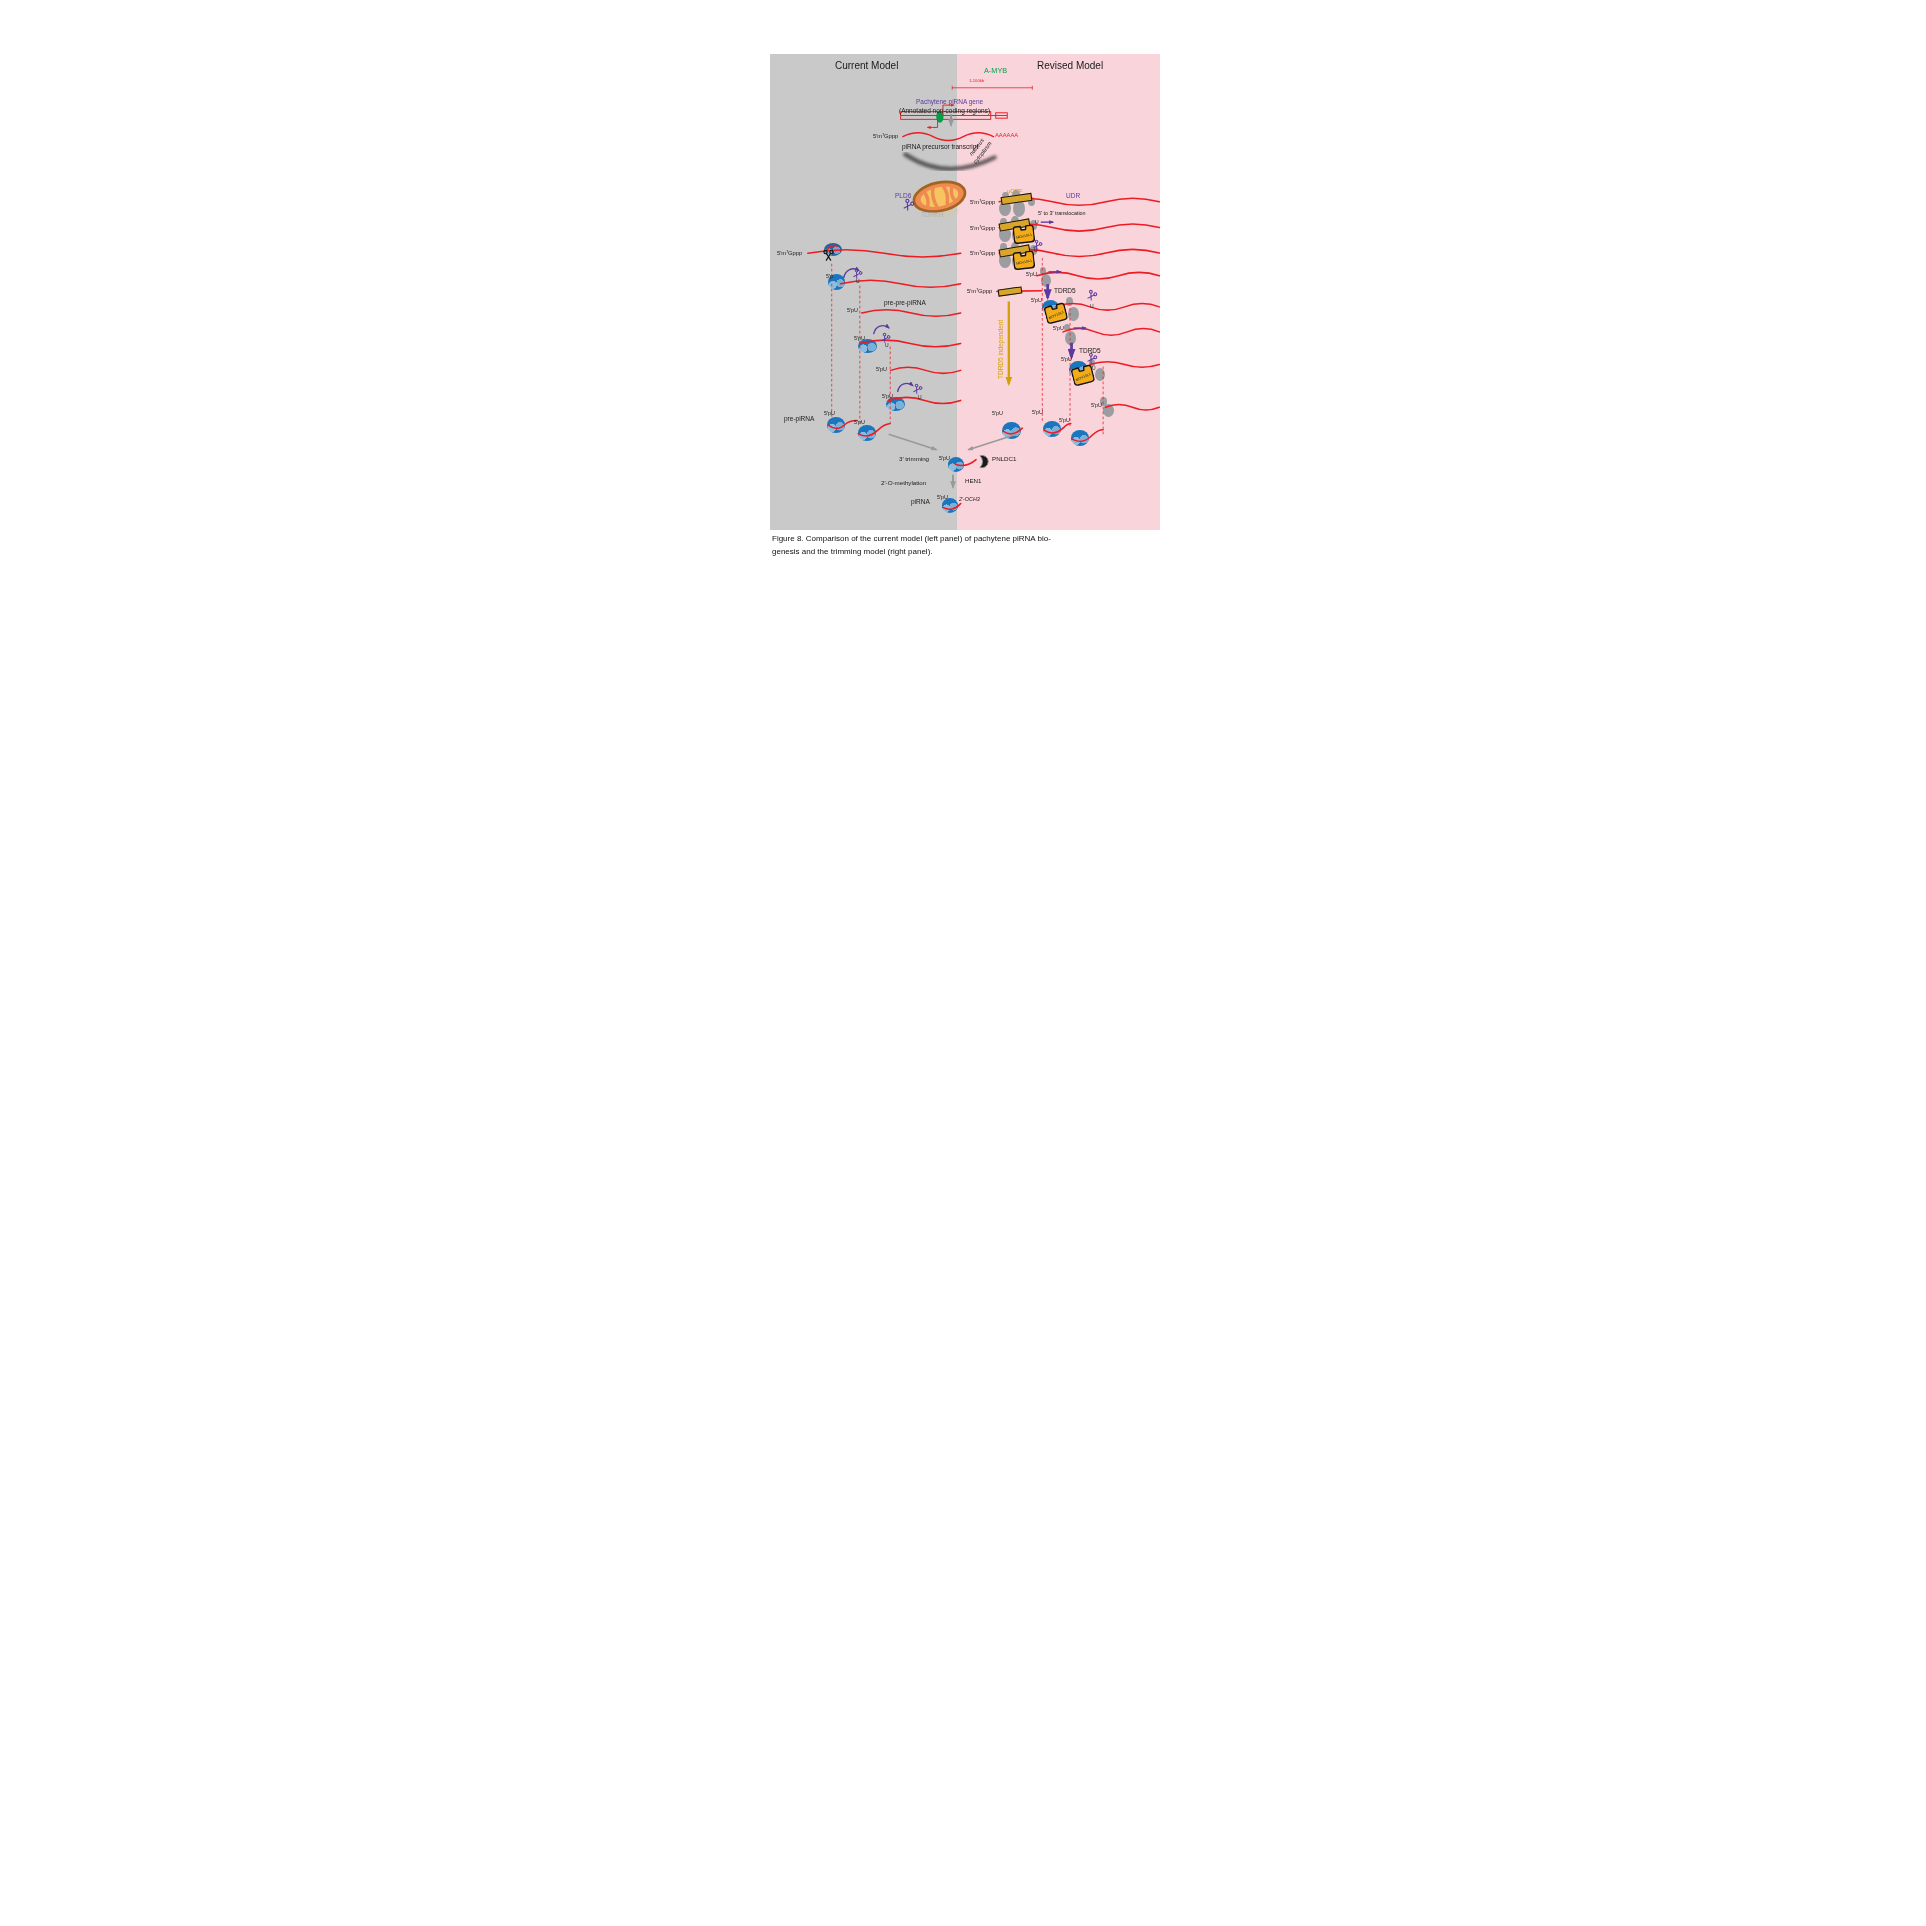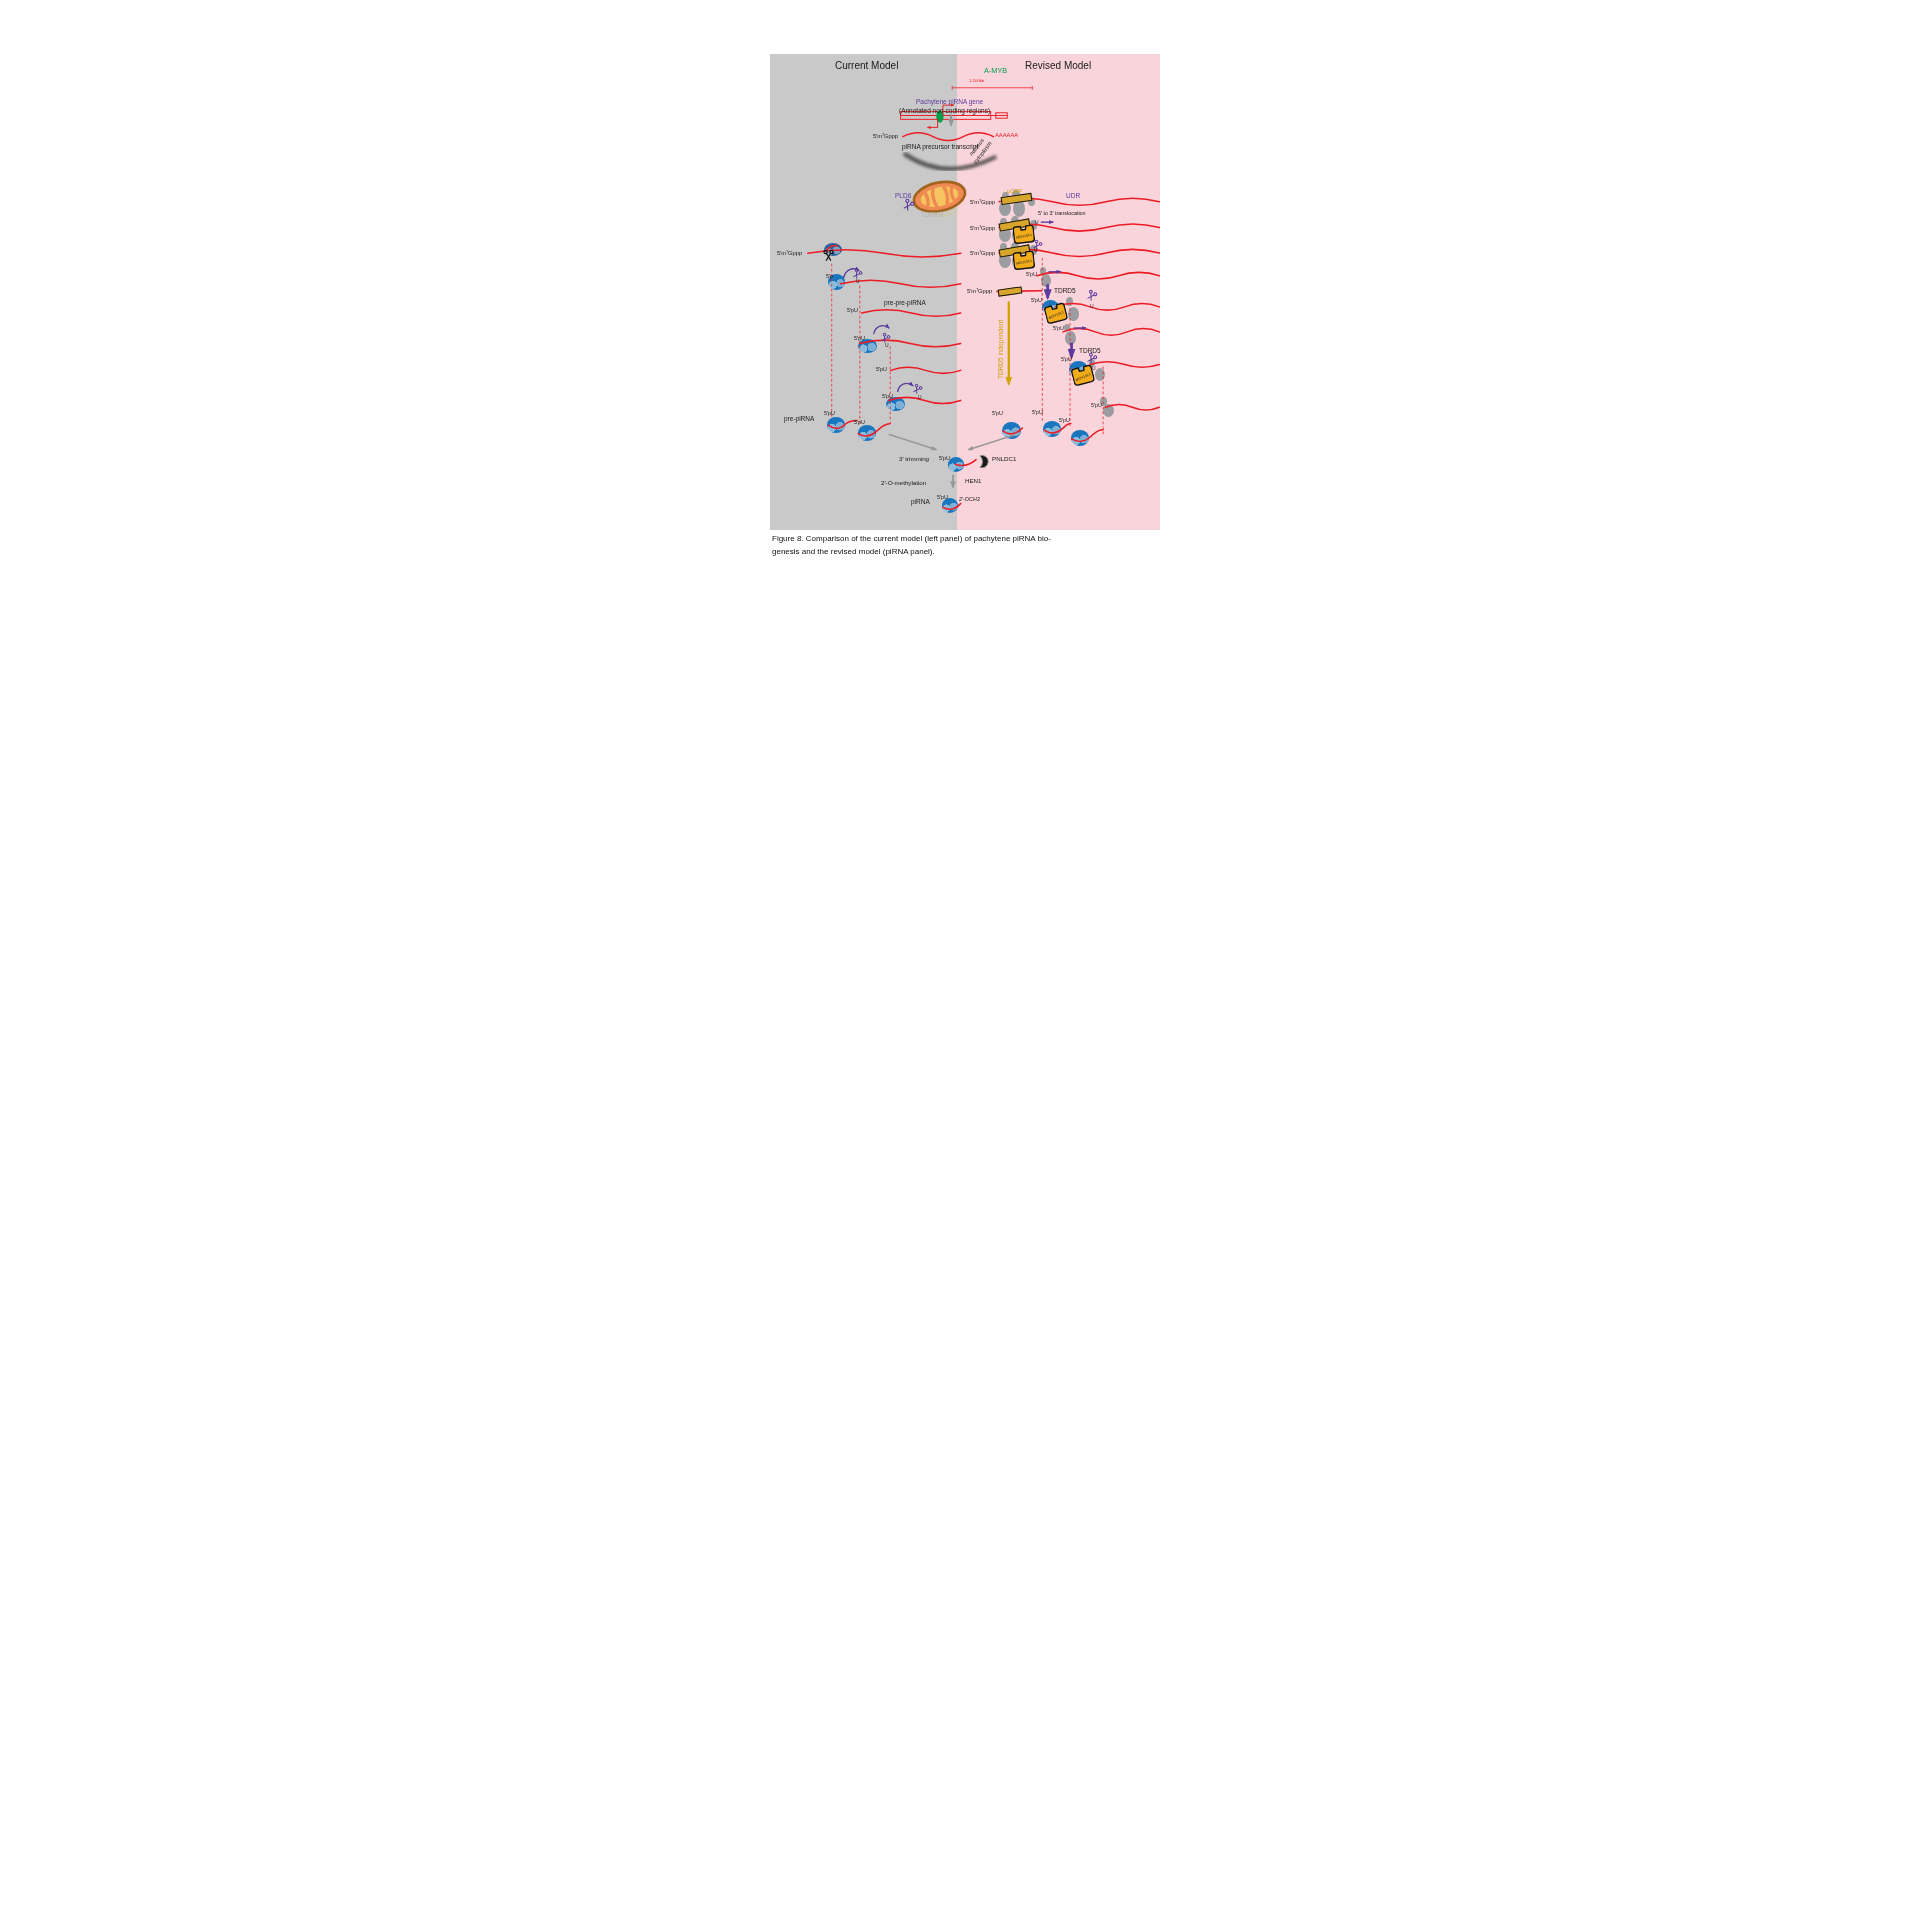--- a/index.html
+++ b/index.html
@@ -230,21 +230,21 @@
       <use href="#sciss"></use>
     </svg>
   <svg class="scis" style="left:361px;top:290px;color:#5c3a9e;transform:rotate(210deg);" width="11.2" height="11.2" viewBox="0 0 29 29">
       <use href="#sciss"></use>
     </svg>
   <svg class="scis" style="left:361px;top:353px;color:#5c3a9e;transform:rotate(210deg);" width="11.2" height="11.2" viewBox="0 0 29 29">
       <use href="#sciss"></use>
     </svg>
 
   <div class="t z5" style="left:110px;top:60px;font-size:10px;">Current Model</div>
-  <div class="t z5" style="left:300px;top:60px;font-size:10px;">Revised Model</div>
+  <div class="t z5" style="left:312px;top:60px;font-size:10px;">Revised Model</div>
 
   <div class="t z5" style="left:259px;top:67px;font-size:7.3px;color:#00a04b;">A-MYB</div>
   <div class="t z5" style="left:244px;top:79px;font-size:4.2px;color:#ed1c24;">1-100kb</div>
   <div class="t z5" style="left:191px;top:98px;font-size:6.5px;color:#5c3a9e;">Pachytene piRNA gene</div>
   <div class="t z5" style="left:174px;top:107px;font-size:6.5px;">(Annotated non-coding regions)</div>
 
   <div class="t cap z5" style="left:148px;top:133px;"><span>5′m</span><sup>7</sup><span>Gppp</span></div>
   <div class="t z5" style="left:270px;top:132px;font-size:5.8px;color:#ed1c24;">AAAAAA</div>
   <div class="t z5" style="left:177px;top:143px;font-size:6.5px;">piRNA precursor transcript</div>
 
@@ -297,16 +297,16 @@
   <div class="t z5" style="left:59px;top:415px;font-size:6.5px;">pre-piRNA</div>
 
   <div class="t z5" style="left:174px;top:456px;font-size:6.2px;">3′ trimming</div>
   <div class="t z5" style="left:267px;top:456px;font-size:6.2px;">PNLDC1</div>
   <div class="t z5" style="left:156px;top:480px;font-size:6.2px;"><span>2′-</span><i>O</i><span>-methylation</span></div>
   <div class="t z5" style="left:240px;top:478px;font-size:6.2px;">HEN1</div>
   <div class="t z5" style="left:186px;top:498px;font-size:6.5px;">piRNA</div>
   <div class="t z5" style="left:234px;top:497px;font-size:5.4px;font-style:italic;">2′-OCH3</div>
 
   <div class="t" style="left:47px;top:535px;font-size:8px;color:#111;">Figure 8. Comparison of the current model (left panel) of pachytene piRNA bio-</div>
-  <div class="t" style="left:47px;top:548px;font-size:8px;color:#111;">genesis and the revised model (piRNA panel).</div>
+  <div class="t" style="left:47px;top:548px;font-size:8px;color:#111;">genesis and the trimming model (right panel).</div>
 
 </div>
 
 
 </body></html>

